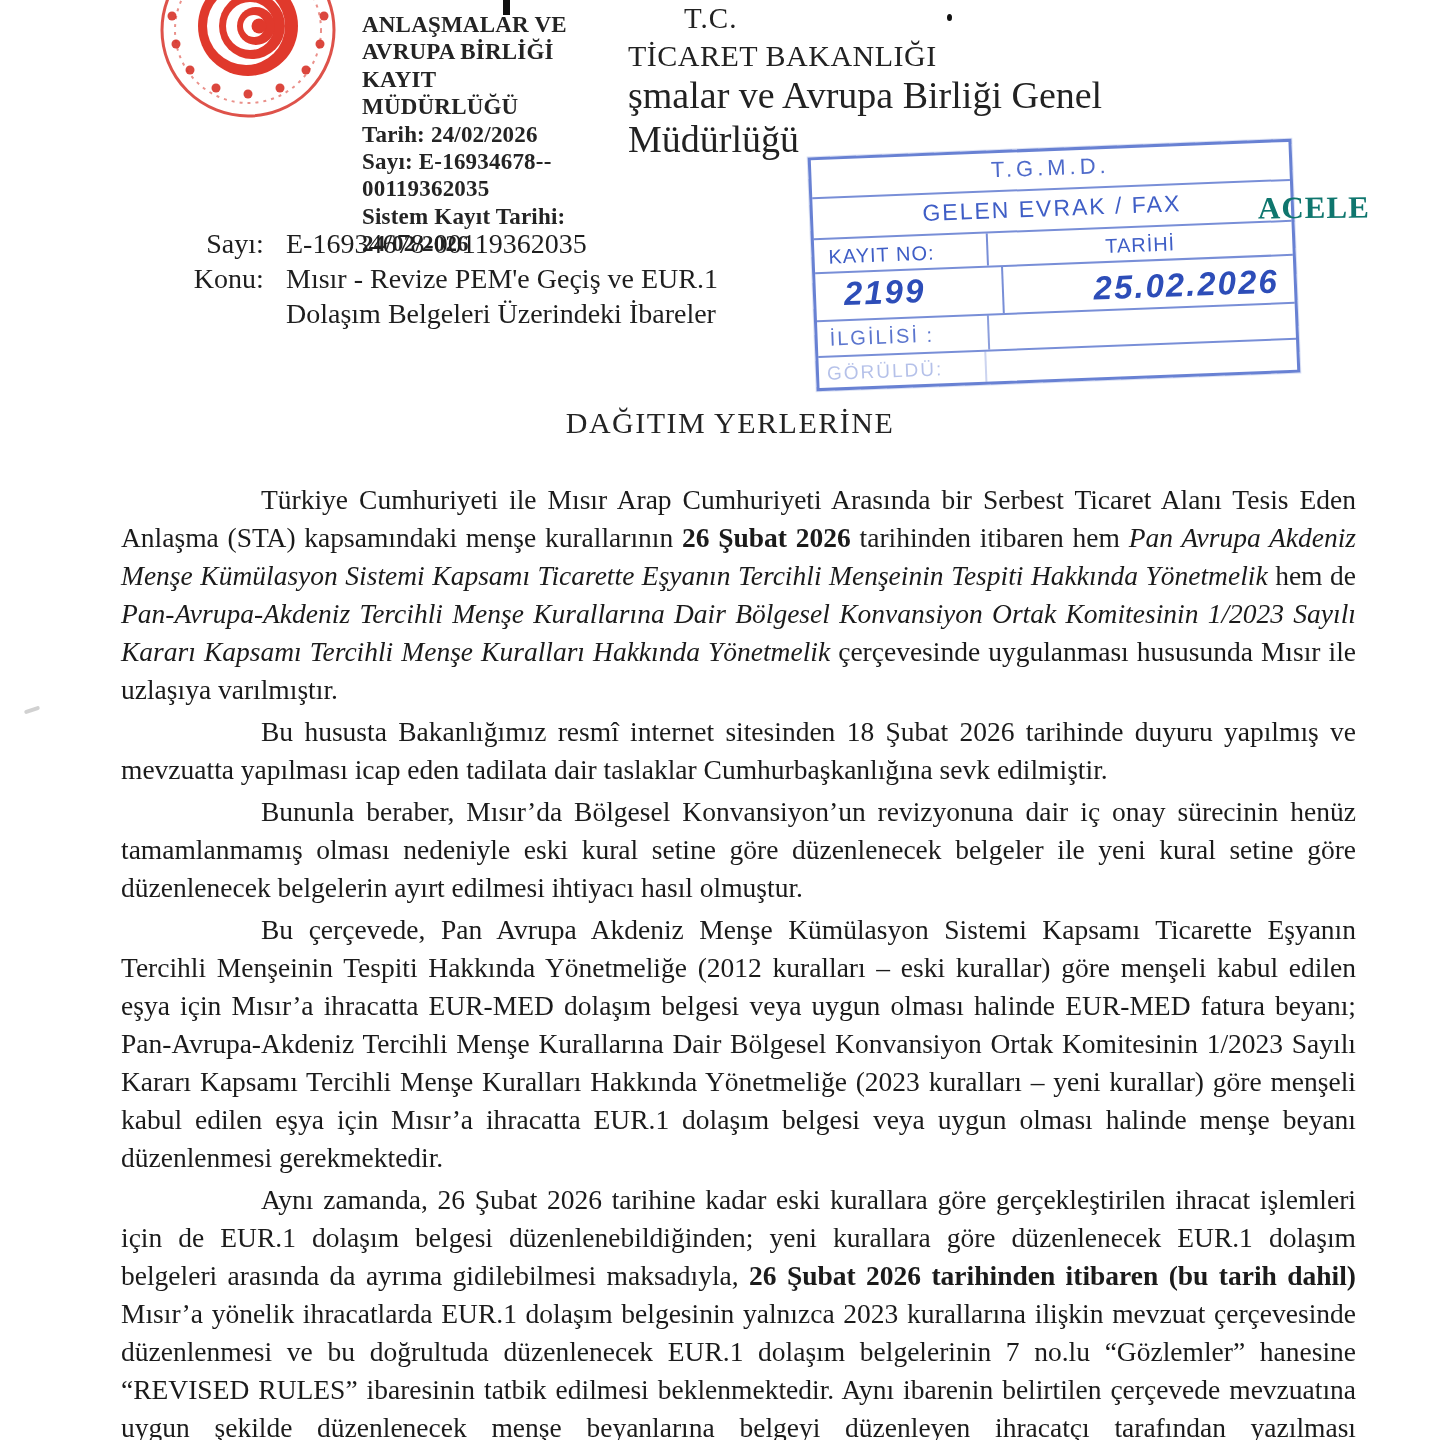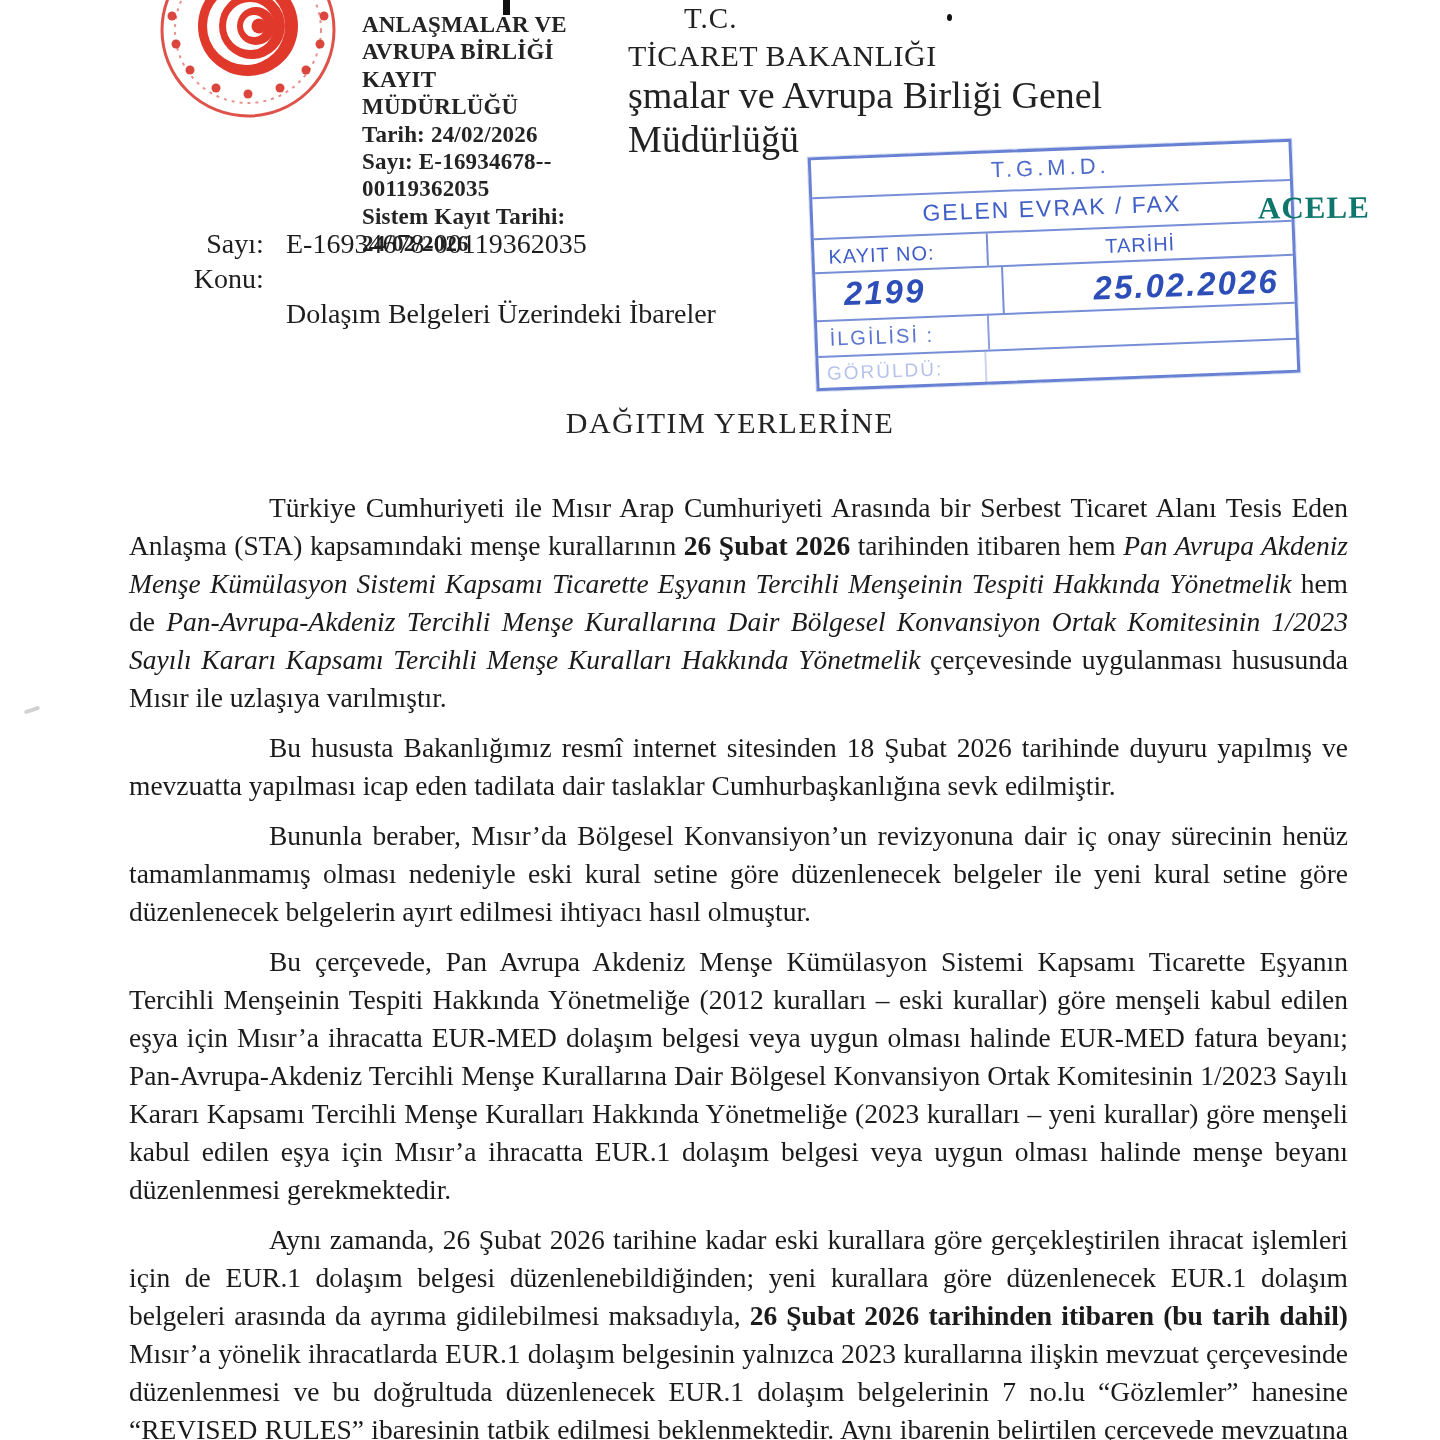--- a/index.html
+++ b/index.html
@@ -85,21 +85,21 @@
     left:0;top:406px;width:1460px;text-align:center;
     font-size:30px;letter-spacing:1.5px;color:#242424;
   }
 
   
   #bodytext{
     left:117px;top:477px;width:1243px;
     font-size:27.5px;line-height:38px;
     text-align:justify;color:#1b1b1b;
   }
-  #bodytext p{margin:12px;text-indent:140px;}
+  #bodytext p{margin:4px;text-indent:140px;}
   .b{font-weight:bold;}
   .i{font-style:italic;}
 </style>
 </head>
 <body>
 
 <svg id="emblem" class="abs" viewBox="0 0 184 184">
   <circle cx="92" cy="92" r="86" fill="none" stroke="#d8342a" stroke-width="3" opacity=".85"></circle>
   <circle cx="92" cy="92" r="73" fill="none" stroke="#d8342a" stroke-width="2" stroke-dasharray="3 5" opacity=".55"></circle>
   <g fill="#d8342a" opacity=".9">
@@ -170,20 +170,21 @@
 
 <div id="refblock" class="abs">
   <div class="sk-row">
     <div class="sk-label">Sayı</div>
     <div class="sk-colon">:</div>
     <div class="sk-value">E-16934678-00119362035</div>
   </div>
   <div class="sk-row">
     <div class="sk-label">Konu</div>
     <div class="sk-colon">:</div>
+    <div class="sk-value">Mısır - Revize PEM'e Geçiş ve EUR.1</div>
   </div>
   <div class="sk-row">
     <div class="sk-label"></div>
     <div class="sk-colon"></div>
     <div class="sk-value">Dolaşım Belgeleri Üzerindeki İbareler</div>
   </div>
 </div>
 
 <div id="dagitim" class="abs">DAĞITIM YERLERİNE</div>
 

